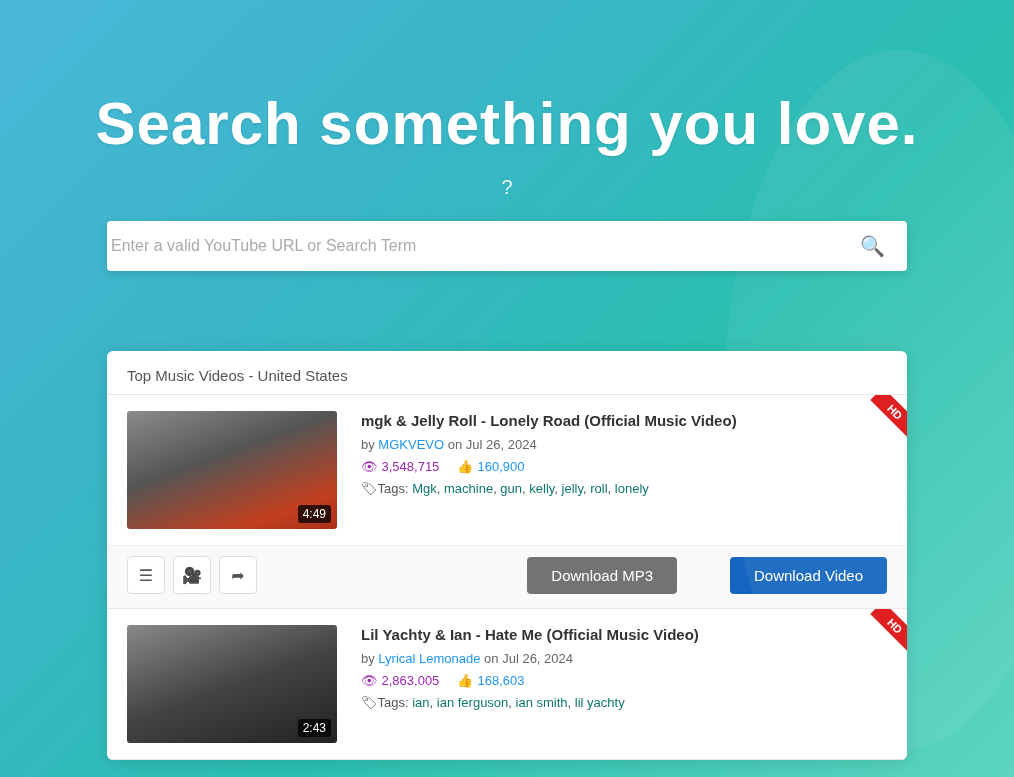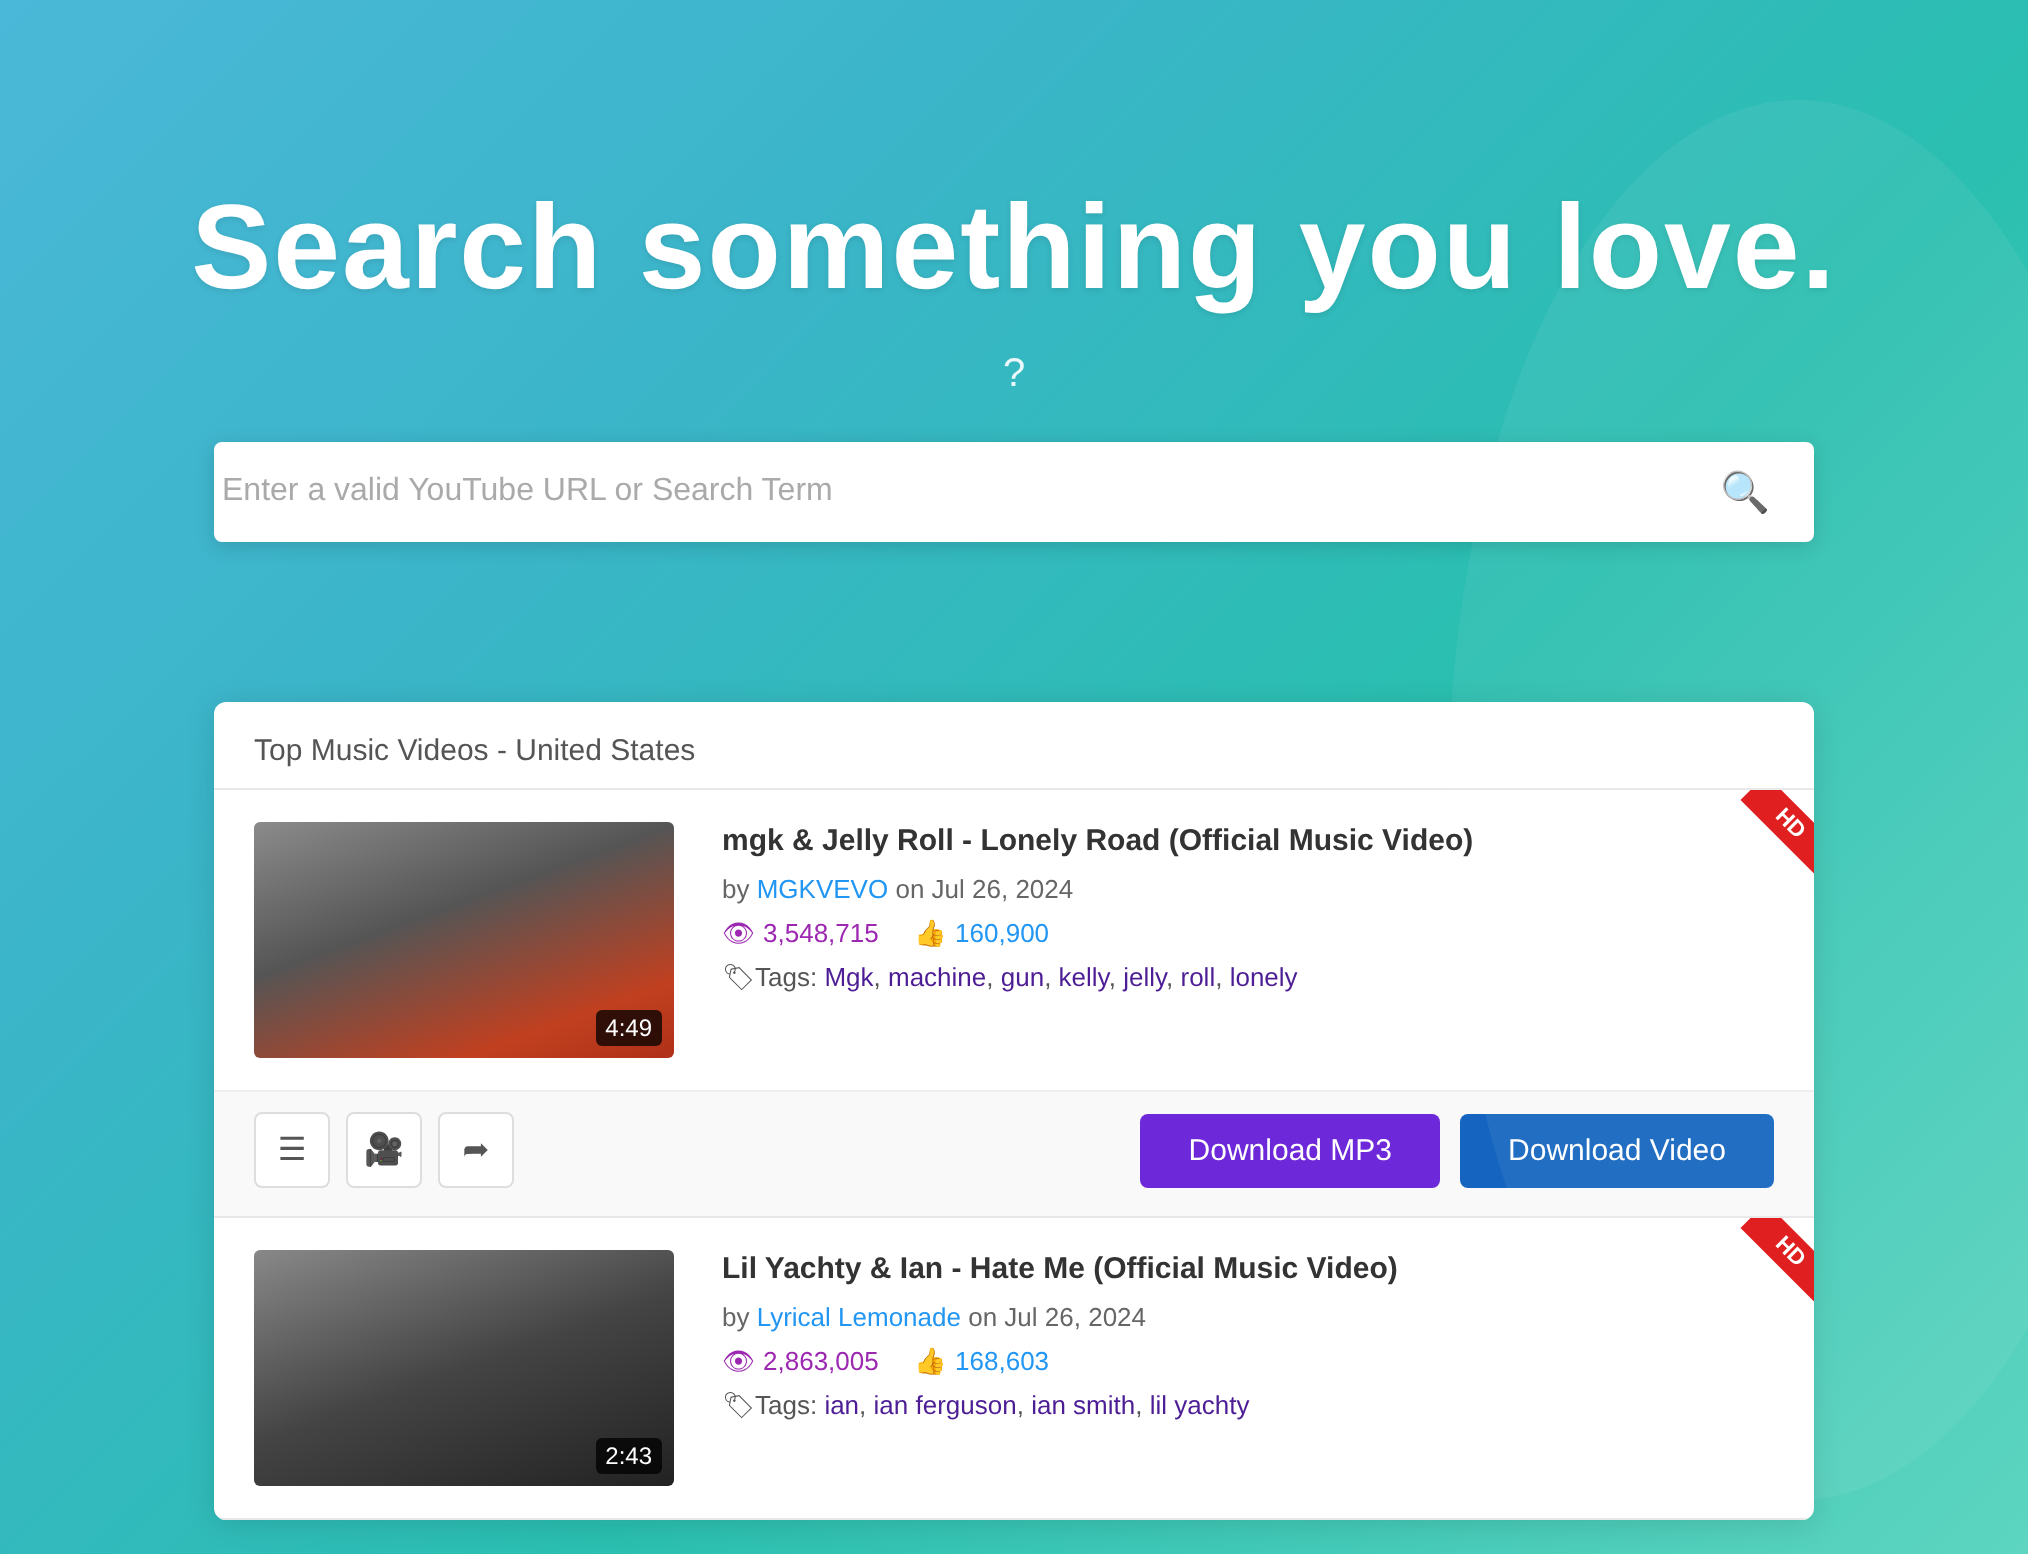--- a/index.html
+++ b/index.html
@@ -155,21 +155,21 @@
       color: #2196F3;
       display: flex;
       align-items: center;
       gap: 4px;
     }
     .tags-row {
       font-size: 13px;
       color: #555;
     }
     .tag-link {
-      color: #4c1d95;
+      color: #0f766e;
       text-decoration: none;
     }
     .actions-row {
       display: flex;
       align-items: center;
       justify-content: space-between;
       padding: 10px 20px 14px;
       background: #f9f9f9;
       border-top: 1px solid #eee;
     }
@@ -188,38 +188,39 @@
       align-items: center;
       justify-content: center;
       color: #555;
       font-size: 16px;
     }
     .download-btns {
       display: flex;
       gap: 10px;
     }
     .btn-mp3 {
-      background: #6d28d9;
+      background: #737373;
       color: #fff;
       border: none;
       padding: 4px 24px;
       font-size: 15px;
       font-weight: 500;
       border-radius: 4px;
       cursor: pointer;
     }
     .btn-video {
       background: #1565c0;
       color: #fff;
       border: none;
       padding: 10px 24px;
       font-size: 15px;
       font-weight: 500;
       border-radius: 4px;
       cursor: pointer;
+      margin-left: 43px;
     }
 
     
     .thumb1 {
       background: linear-gradient(160deg, #8B8B8B 0%, #555 40%, #c04020 80%, #b03018 100%);
     }
     .thumb2 {
       background: linear-gradient(160deg, #888 0%, #444 50%, #222 100%);
     }
 

